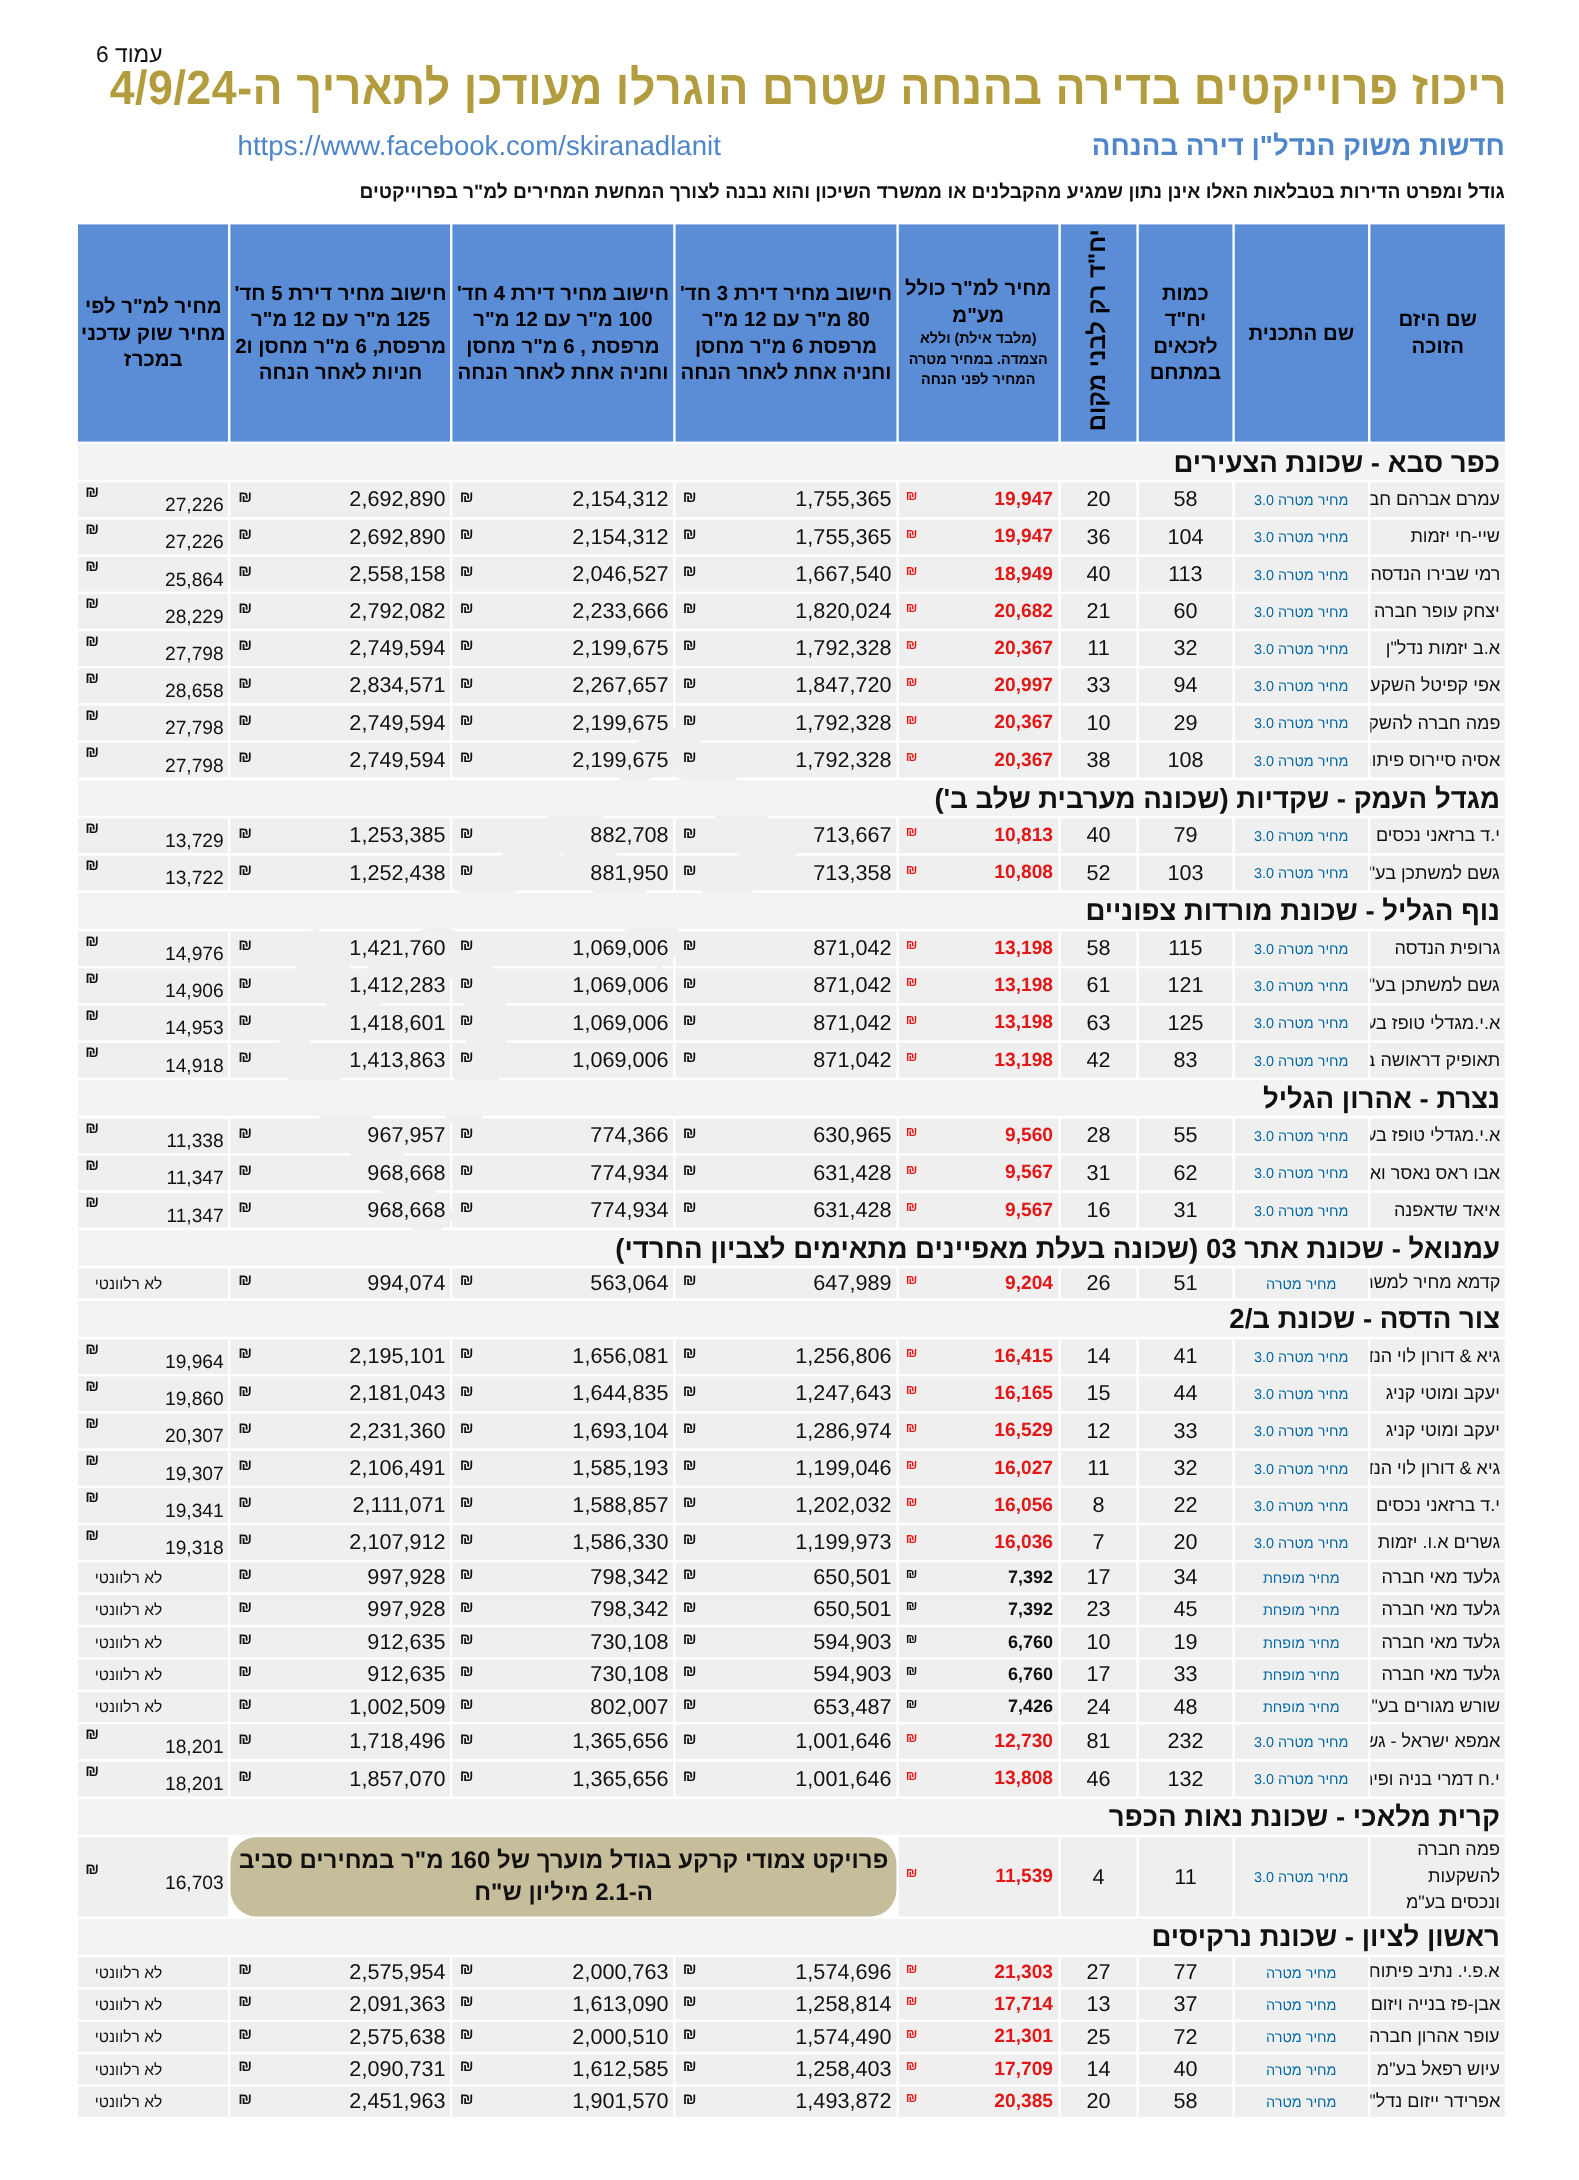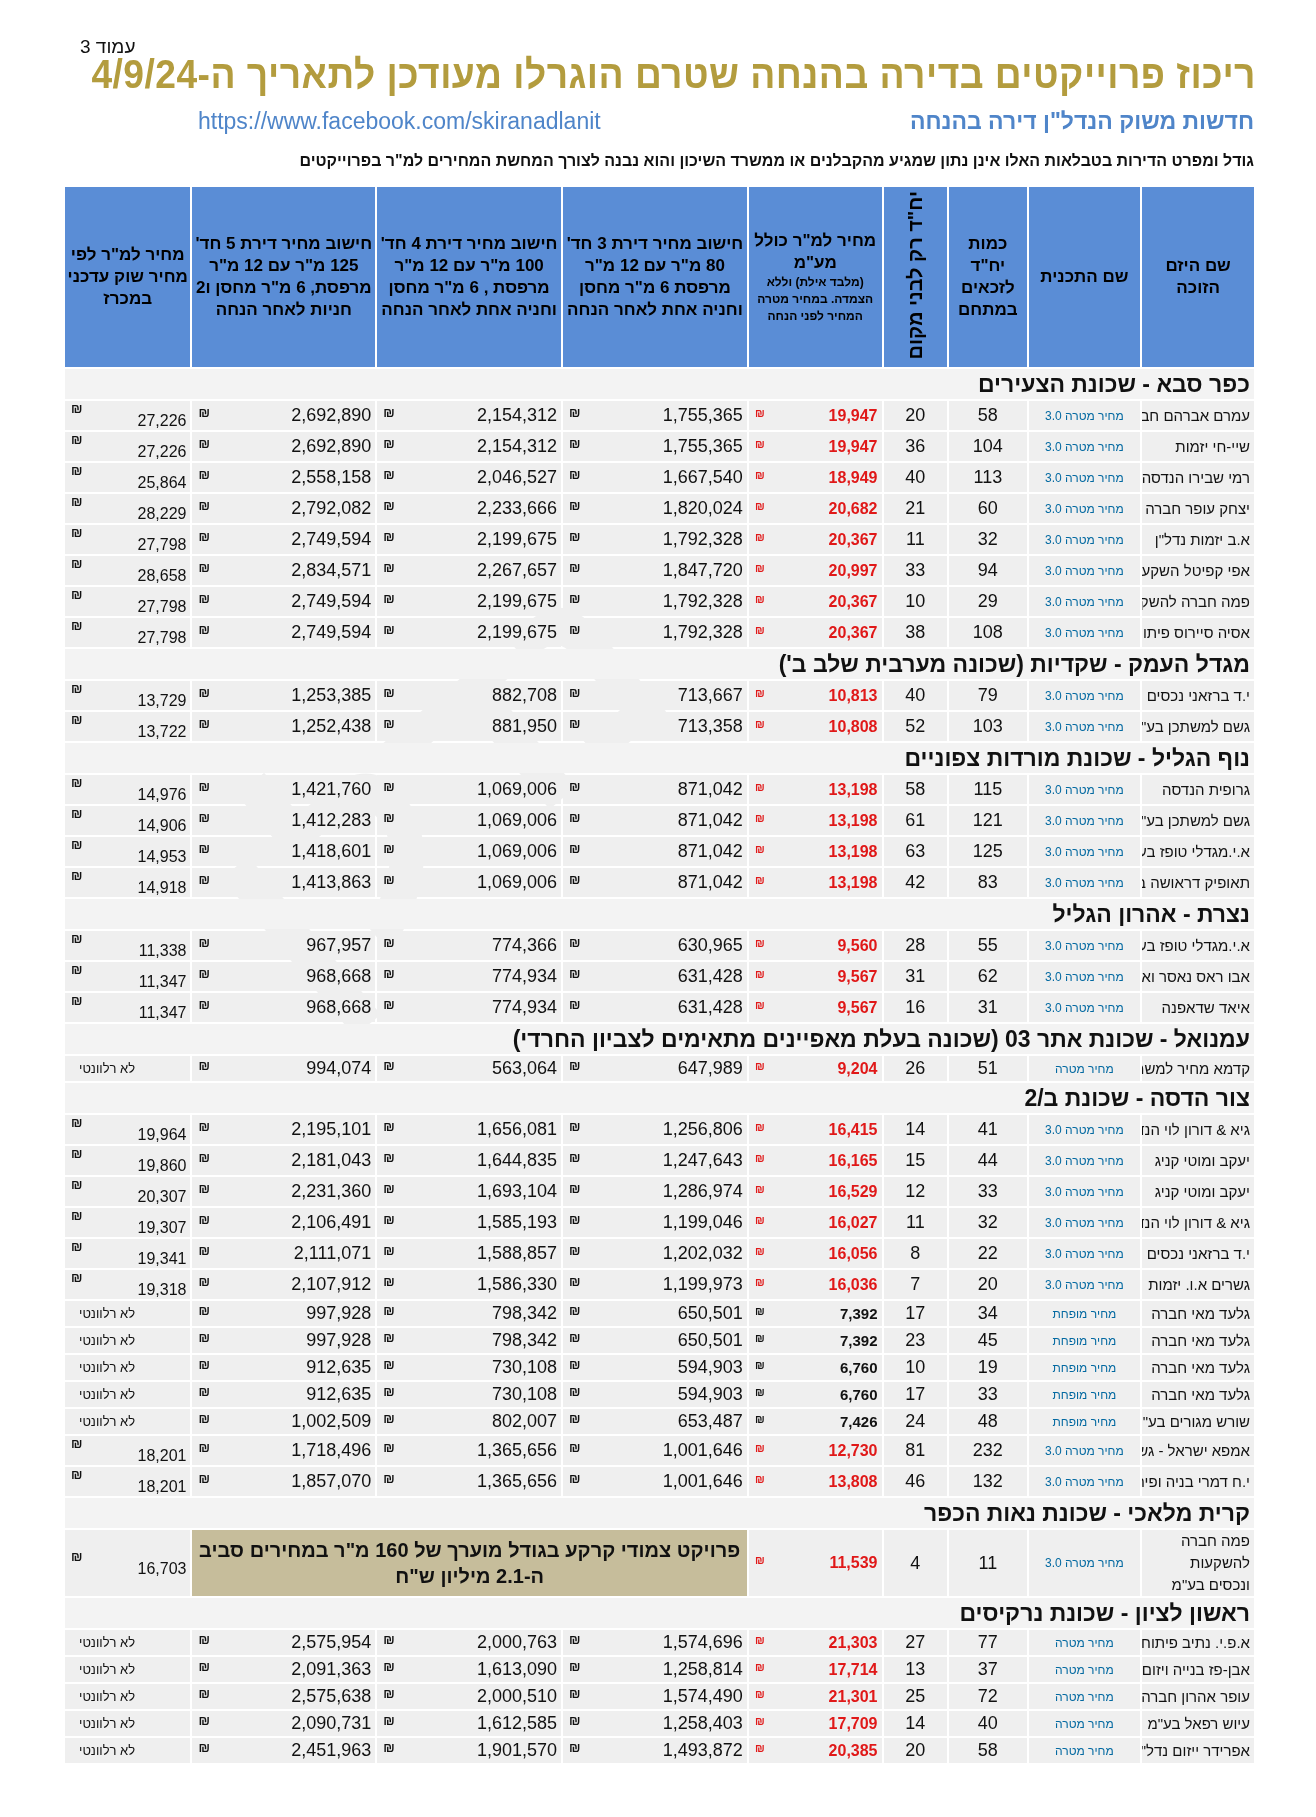--- a/index.html
+++ b/index.html
@@ -22,31 +22,31 @@
   td.num { text-align:center; font-size:18px; }
   td.money { direction:ltr; text-align:left; font-size:18px; }
   td.money .sh { float:left; font-size:13px; font-weight:bold; margin-left:2px; }
   td.money .v { float:right; }
   td.red { color:#e01818; font-weight:bold; font-size:16px; }
   td.red .sh { color:#e01818; font-size:11px; }
   td.blackb { font-weight:bold; font-size:15px; }
   td.blackb .sh { font-size:11px; }
   td.last .v { font-size:16px;margin-top:11px; }
   td.nr { text-align:left; direction:rtl; font-size:13px; padding-left:14px; }
-  td.gold { background:#c6bd9b; text-align:center; font-size:20px; font-weight:bold; line-height:26px; white-space:normal; }
+  td.gold { background:#c6bd9b; text-align:center; font-size:20px; font-weight:bold; line-height:26px; white-space:normal;border-radius:22px; }
   td.tall { height:58px; }
   td.dev2 { white-space:normal; line-height:22px; }
   .watermark { position:absolute; left:360px; top:500px; width:700px; height:900px; pointer-events:none; opacity:0.06; font-size:260px; font-weight:bold; color:#000; transform:rotate(-40deg); }
 </style>
 </head>
 <body>
 
 <div class="watermark">נדלן</div>
 
-<div class="page-num">עמוד 3</div>
+<div class="page-num">עמוד 6</div>
 <div class="title">ריכוז פרוייקטים בדירה בהנחה שטרם הוגרלו מעודכן לתאריך ה-4/9/24</div>
 <div class="subtitle-right">חדשות משוק הנדל"ן דירה בהנחה</div>
 <a class="subtitle-link">https://www.facebook.com/skiranadlanit</a>
 <div class="note">גודל ומפרט הדירות בטבלאות האלו אינן נתון שמגיע מהקבלנים או ממשרד השיכון והוא נבנה לצורך המחשת המחירים למ"ר בפרוייקטים</div>
 
 <div class="tbl">
   <table>
     <colgroup>
       <col style="width:107px">
         <col style="width:107px">

